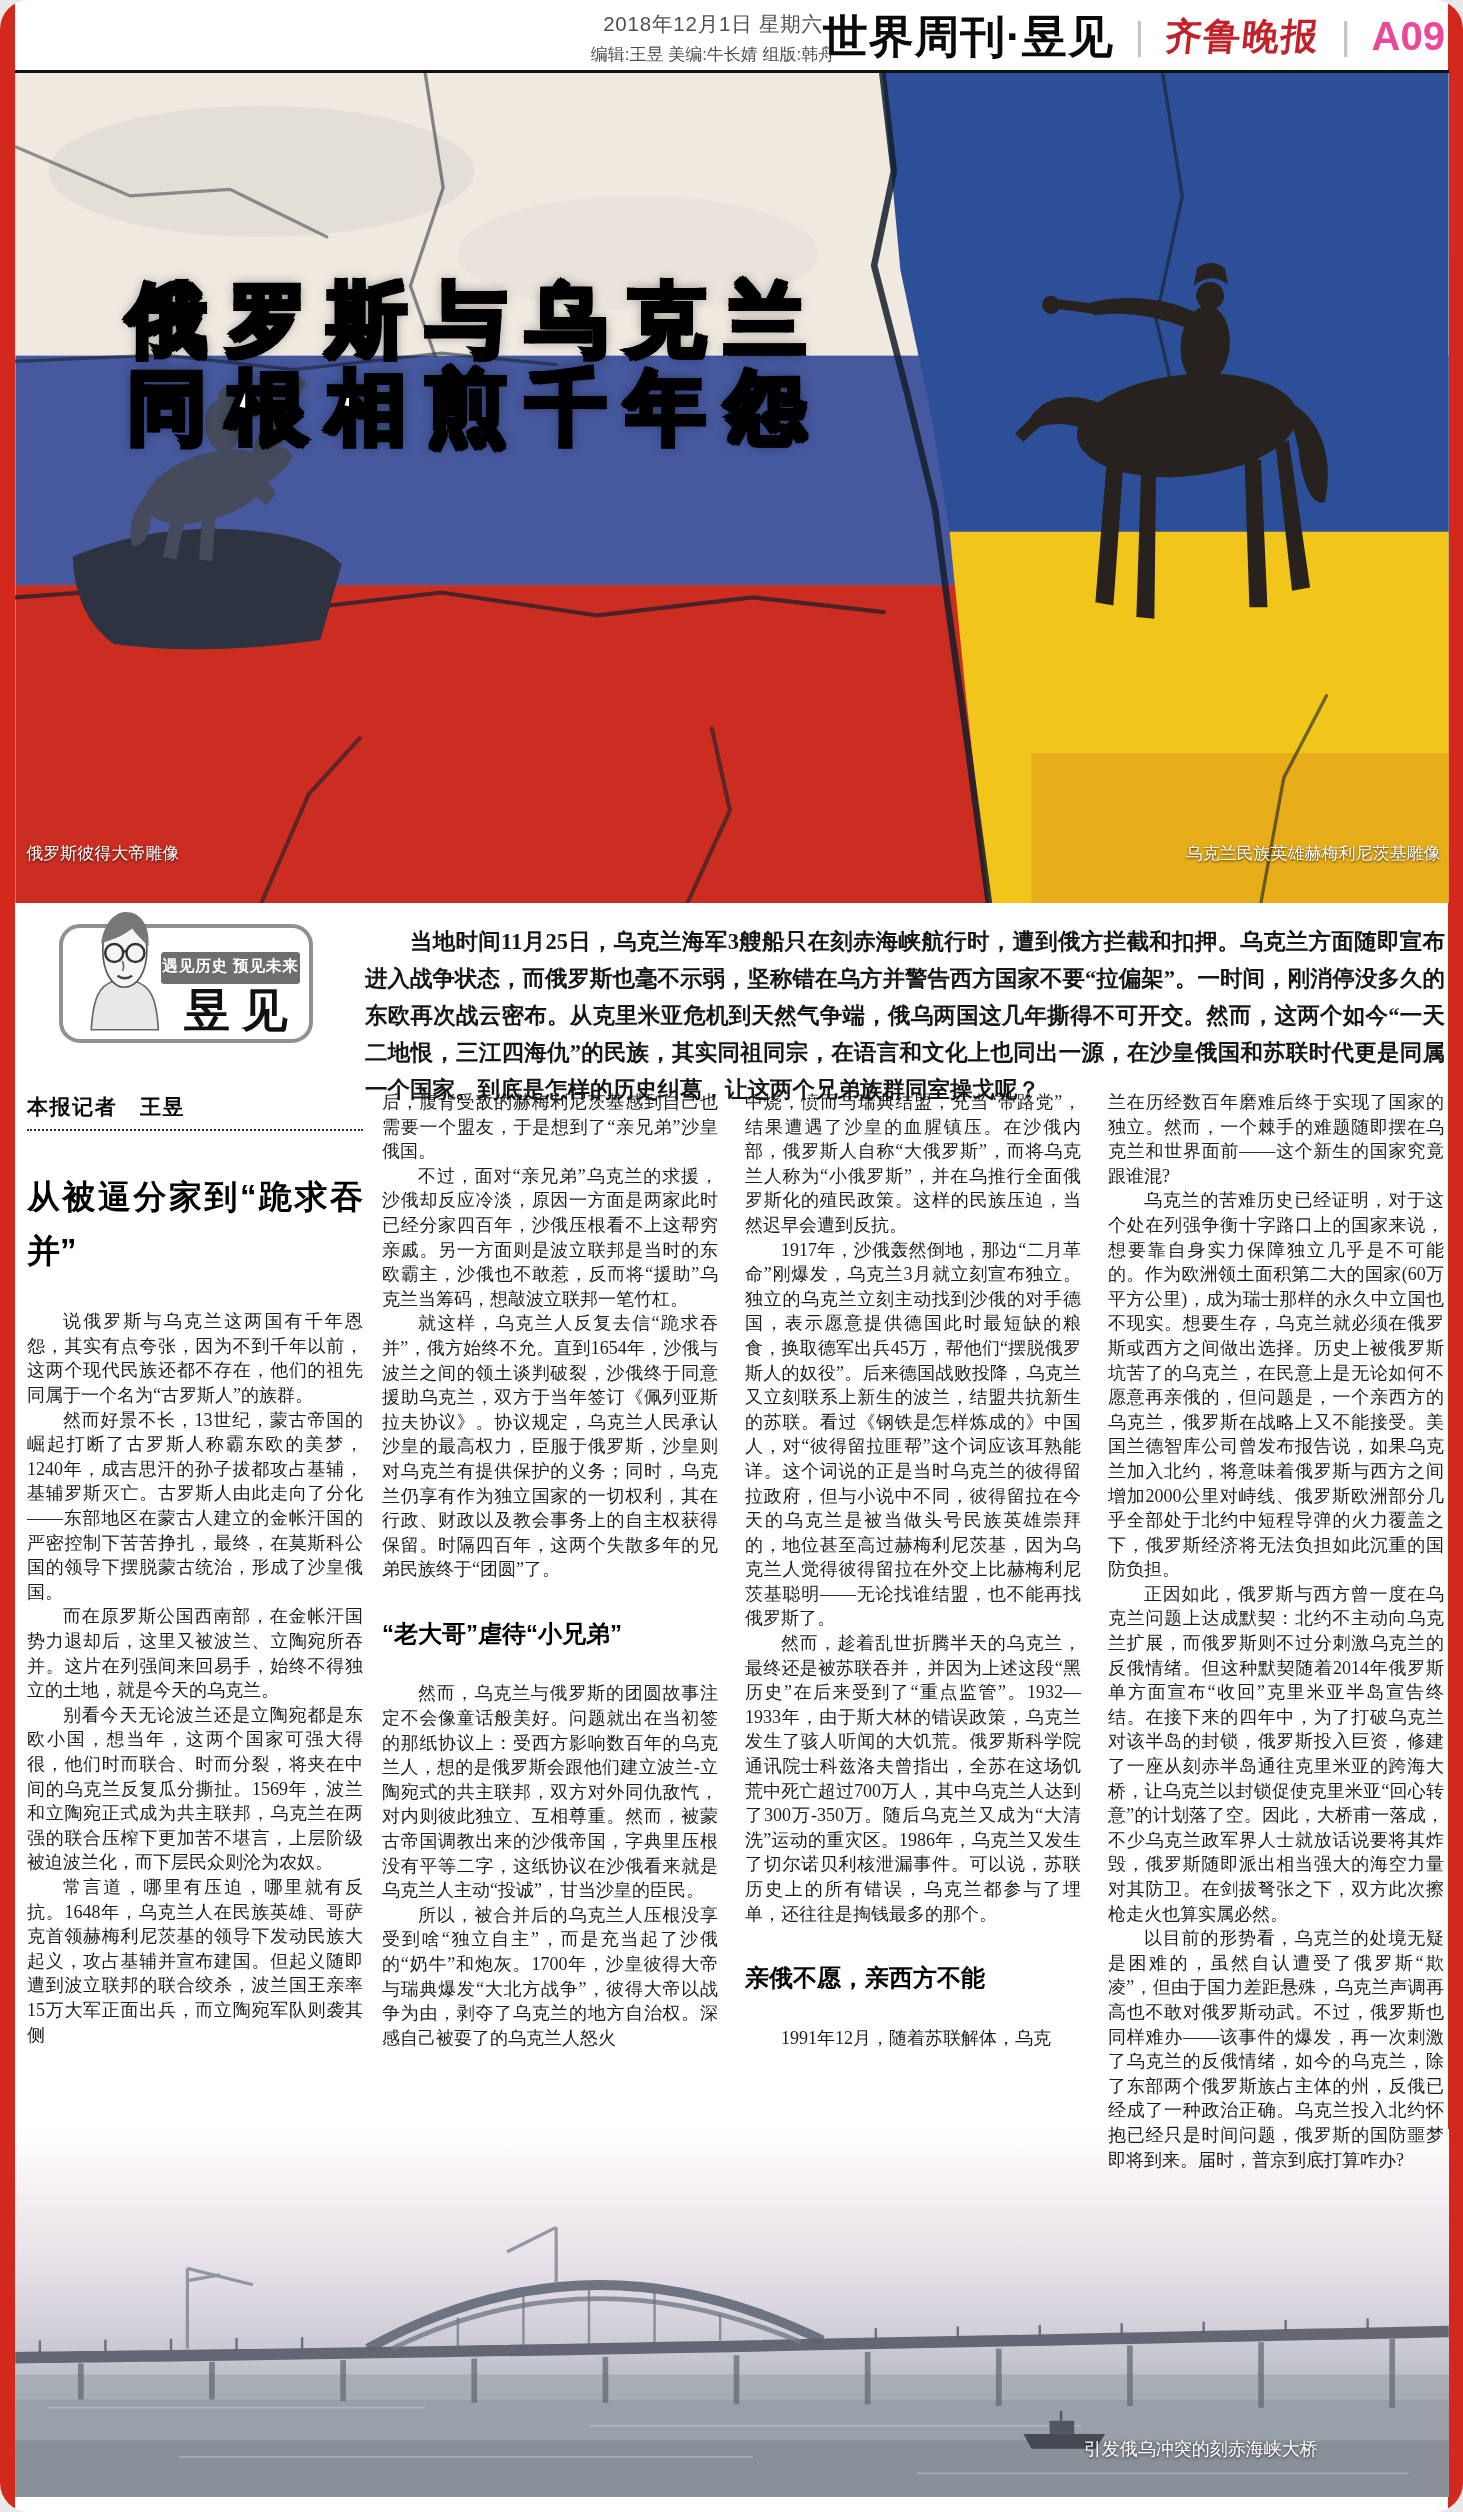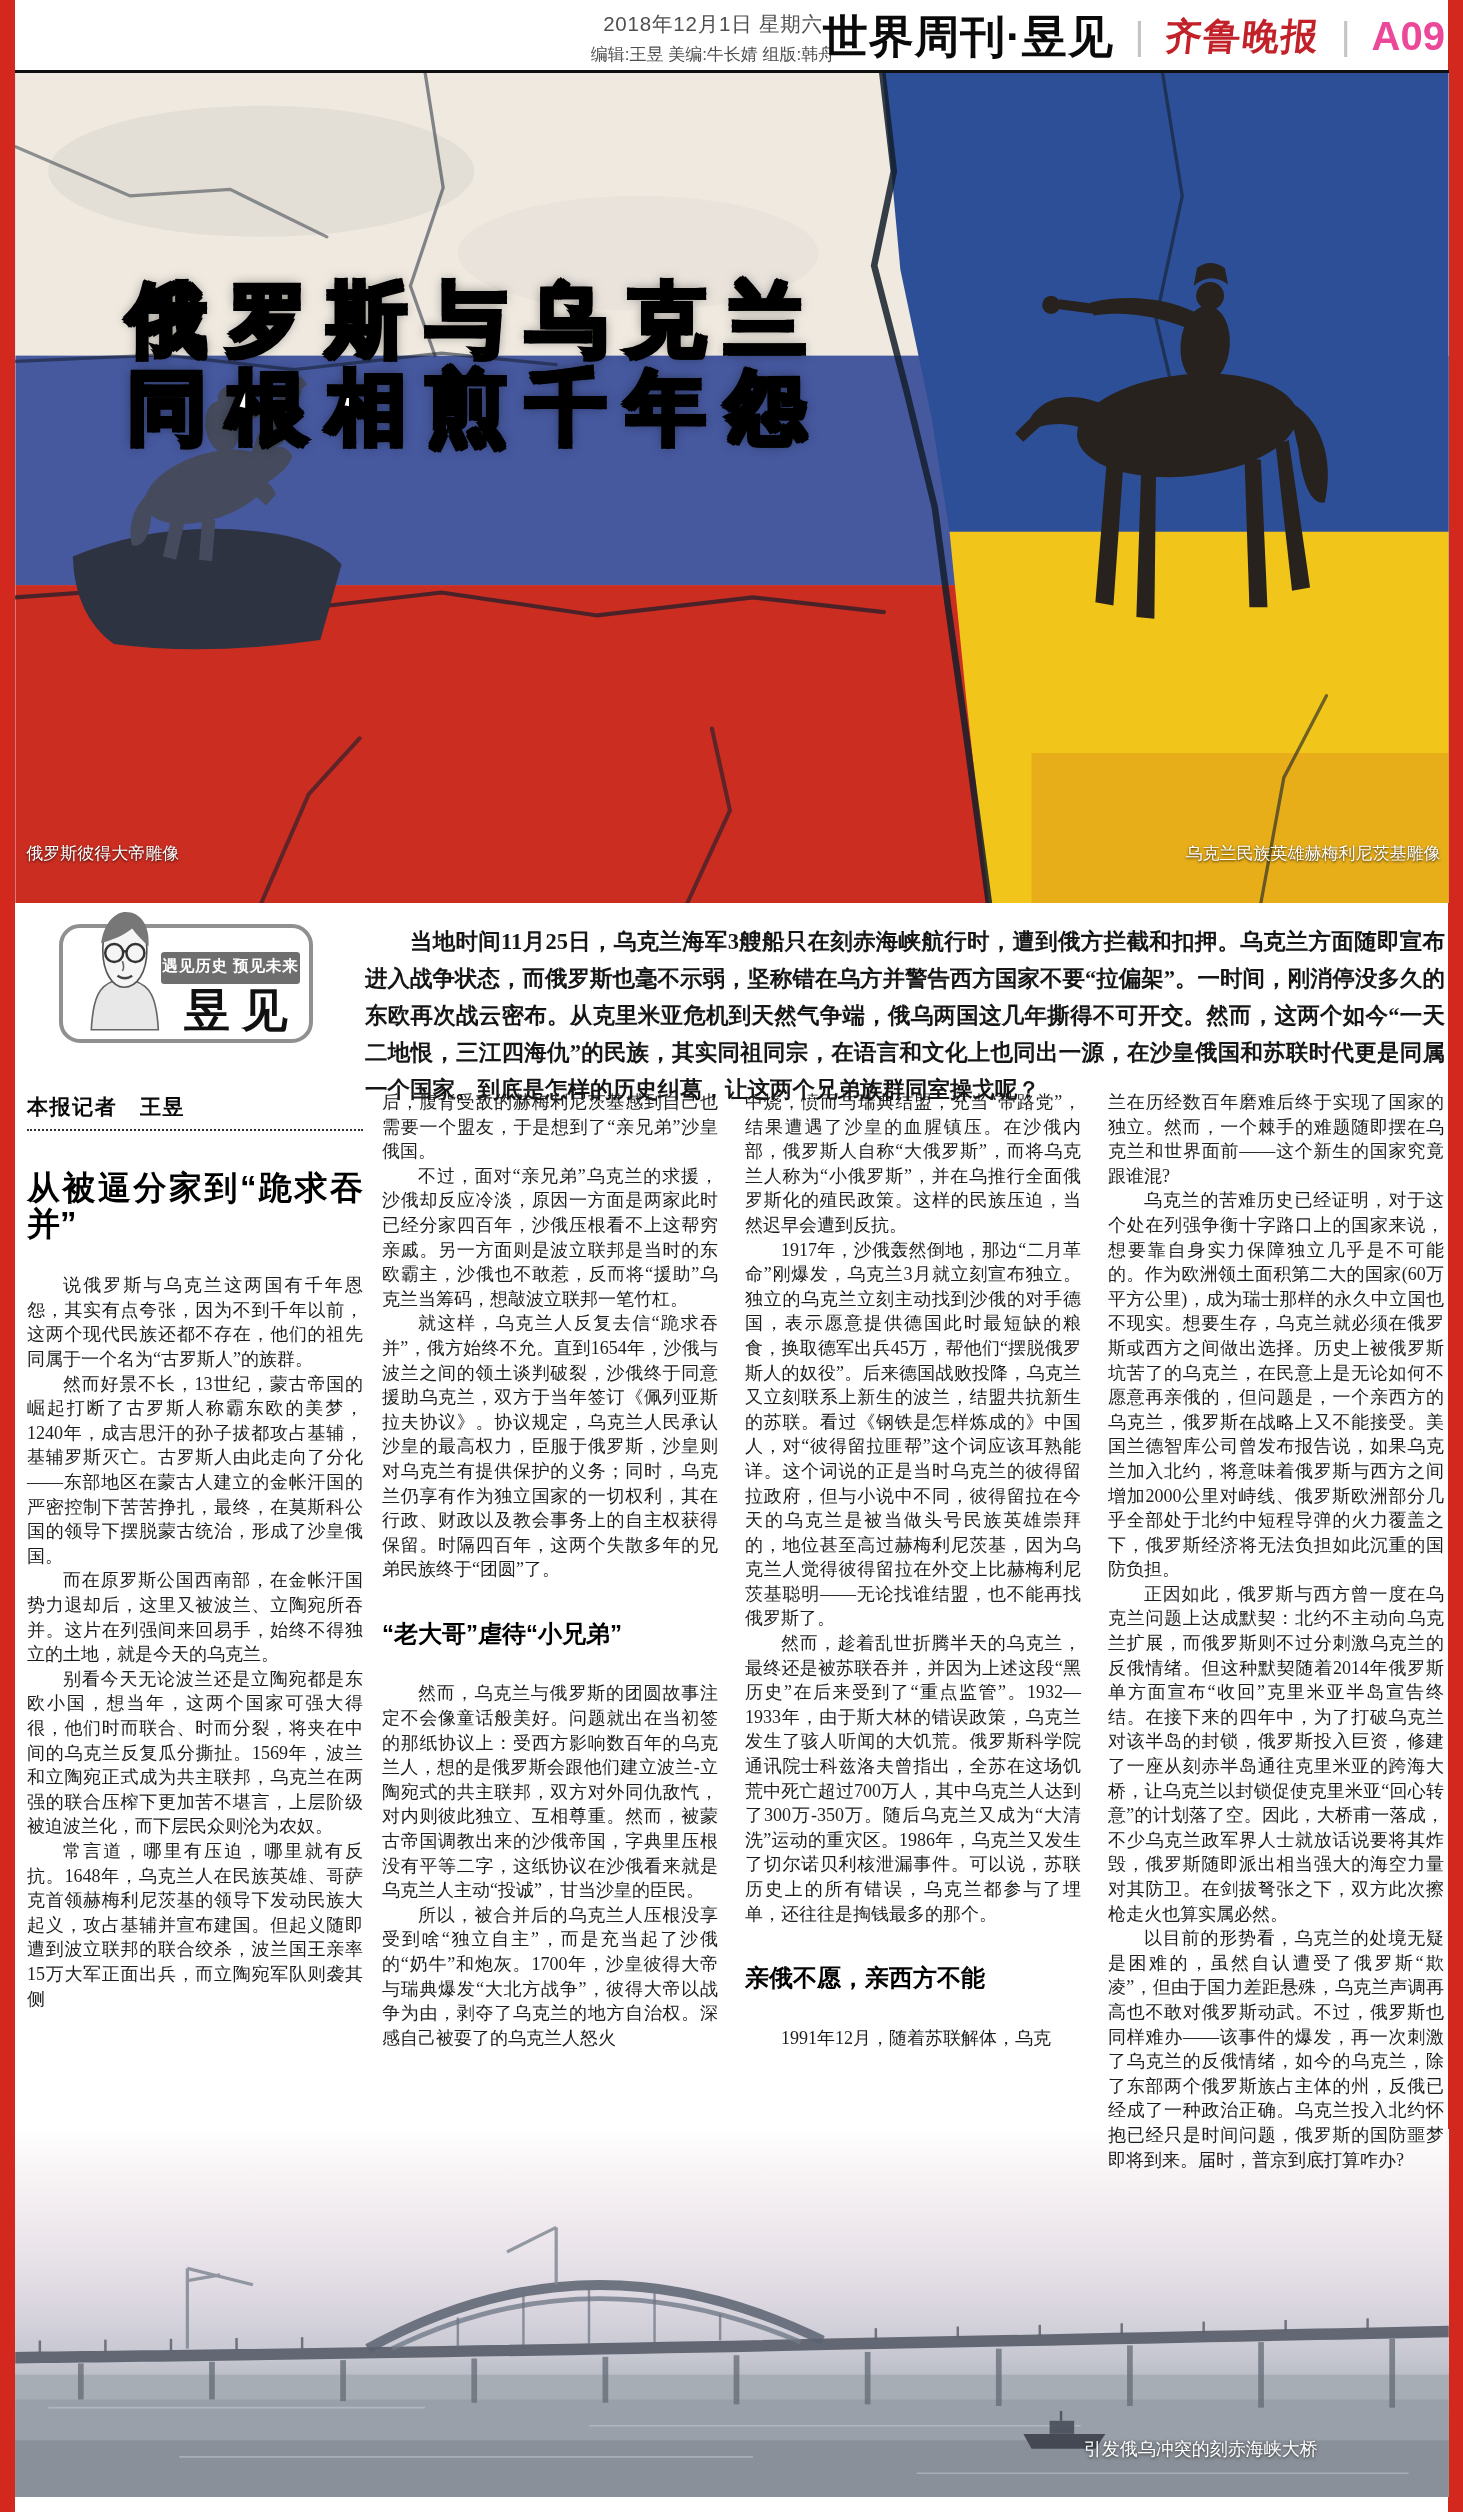--- a/index.html
+++ b/index.html
@@ -1,17 +1,17 @@
 <!DOCTYPE html>
 <html style="font-size:13px"><head>
 <meta charset="utf-8">
 <style>
   html,body{margin:0;padding:0;background:#e9e9e9;}
   .page{position:relative;width:1463px;height:2512px;background:#ffffff;overflow:hidden;
-        font-family:"Liberation Sans",sans-serif;}
+        font-family:"Liberation Sans",sans-serif;border-radius:29px;}
   .redbar{position:absolute;top:0;width:14.8px;height:2512px;background:#d2281e;}
   .redbar.left{left:0;} .redbar.right{right:0;}
 
   
   .hdr-meta{position:absolute;left:508px;top:9.8px;width:410px;text-align:center;color:#4f4f4f;}
   .hdr-date{font-size:20.5px;letter-spacing:0.8px;}
   .hdr-credits{font-size:17px;margin-top:4.9px;}
   .hdr-right{position:absolute;right:18px;top:6.6px;display:flex;align-items:center;gap:21px;}
   .section-title{font-size:45px;font-weight:900;color:#0a0a0a;letter-spacing:0.8px;}
   .pipe{font-size:38px;color:#c4c4c4;font-weight:200;}
@@ -48,21 +48,21 @@
 
   
   .col{position:absolute;top:1090px;width:336px;z-index:4;font-family:"Liberation Serif",serif;
        font-size:18px;line-height:24.6px;color:#1d1d1d;text-align:justify;}
   .col p{margin:0;text-indent:2em;}
   .col p.ni{text-indent:0;}
   .byline{font-size:21px;font-weight:700;color:#0a0a0a;font-family:"Liberation Sans",sans-serif;
           padding-top:4.9px;letter-spacing:1.6px;}
   .dotrule{border-top:2.5px dotted #333;margin:9.8px 0 0 0;height:0;}
   .h1c{font-size:33px;font-weight:900;color:#000;margin:39px 0 31px 0;letter-spacing:0px;
-       font-family:"Liberation Sans",sans-serif;line-height:36px;}
+       font-family:"Liberation Sans",sans-serif;line-height:54px;}
   .h2c{font-size:24px;font-weight:900;color:#000;margin:34px 0 29.5px 0;
        font-family:"Liberation Sans",sans-serif;line-height:36px;}
 
   
   .bridge{position:absolute;left:14.8px;top:2129px;width:1434px;height:368px;z-index:1;
           background:linear-gradient(180deg,#ffffff 0%,#f7f2f4 14%,#ece6ec 30%,#ddd8e1 46%,
                      #c6c7d1 62%,#a6abb5 76%,#8e949d 100%);overflow:hidden;}
   .bridge-cap{position:absolute;right:131px;bottom:36px;color:#fff;font-size:18px;z-index:2;
               text-shadow:0 0.8px 3.3px rgba(0,0,0,.7);}
 </style>

